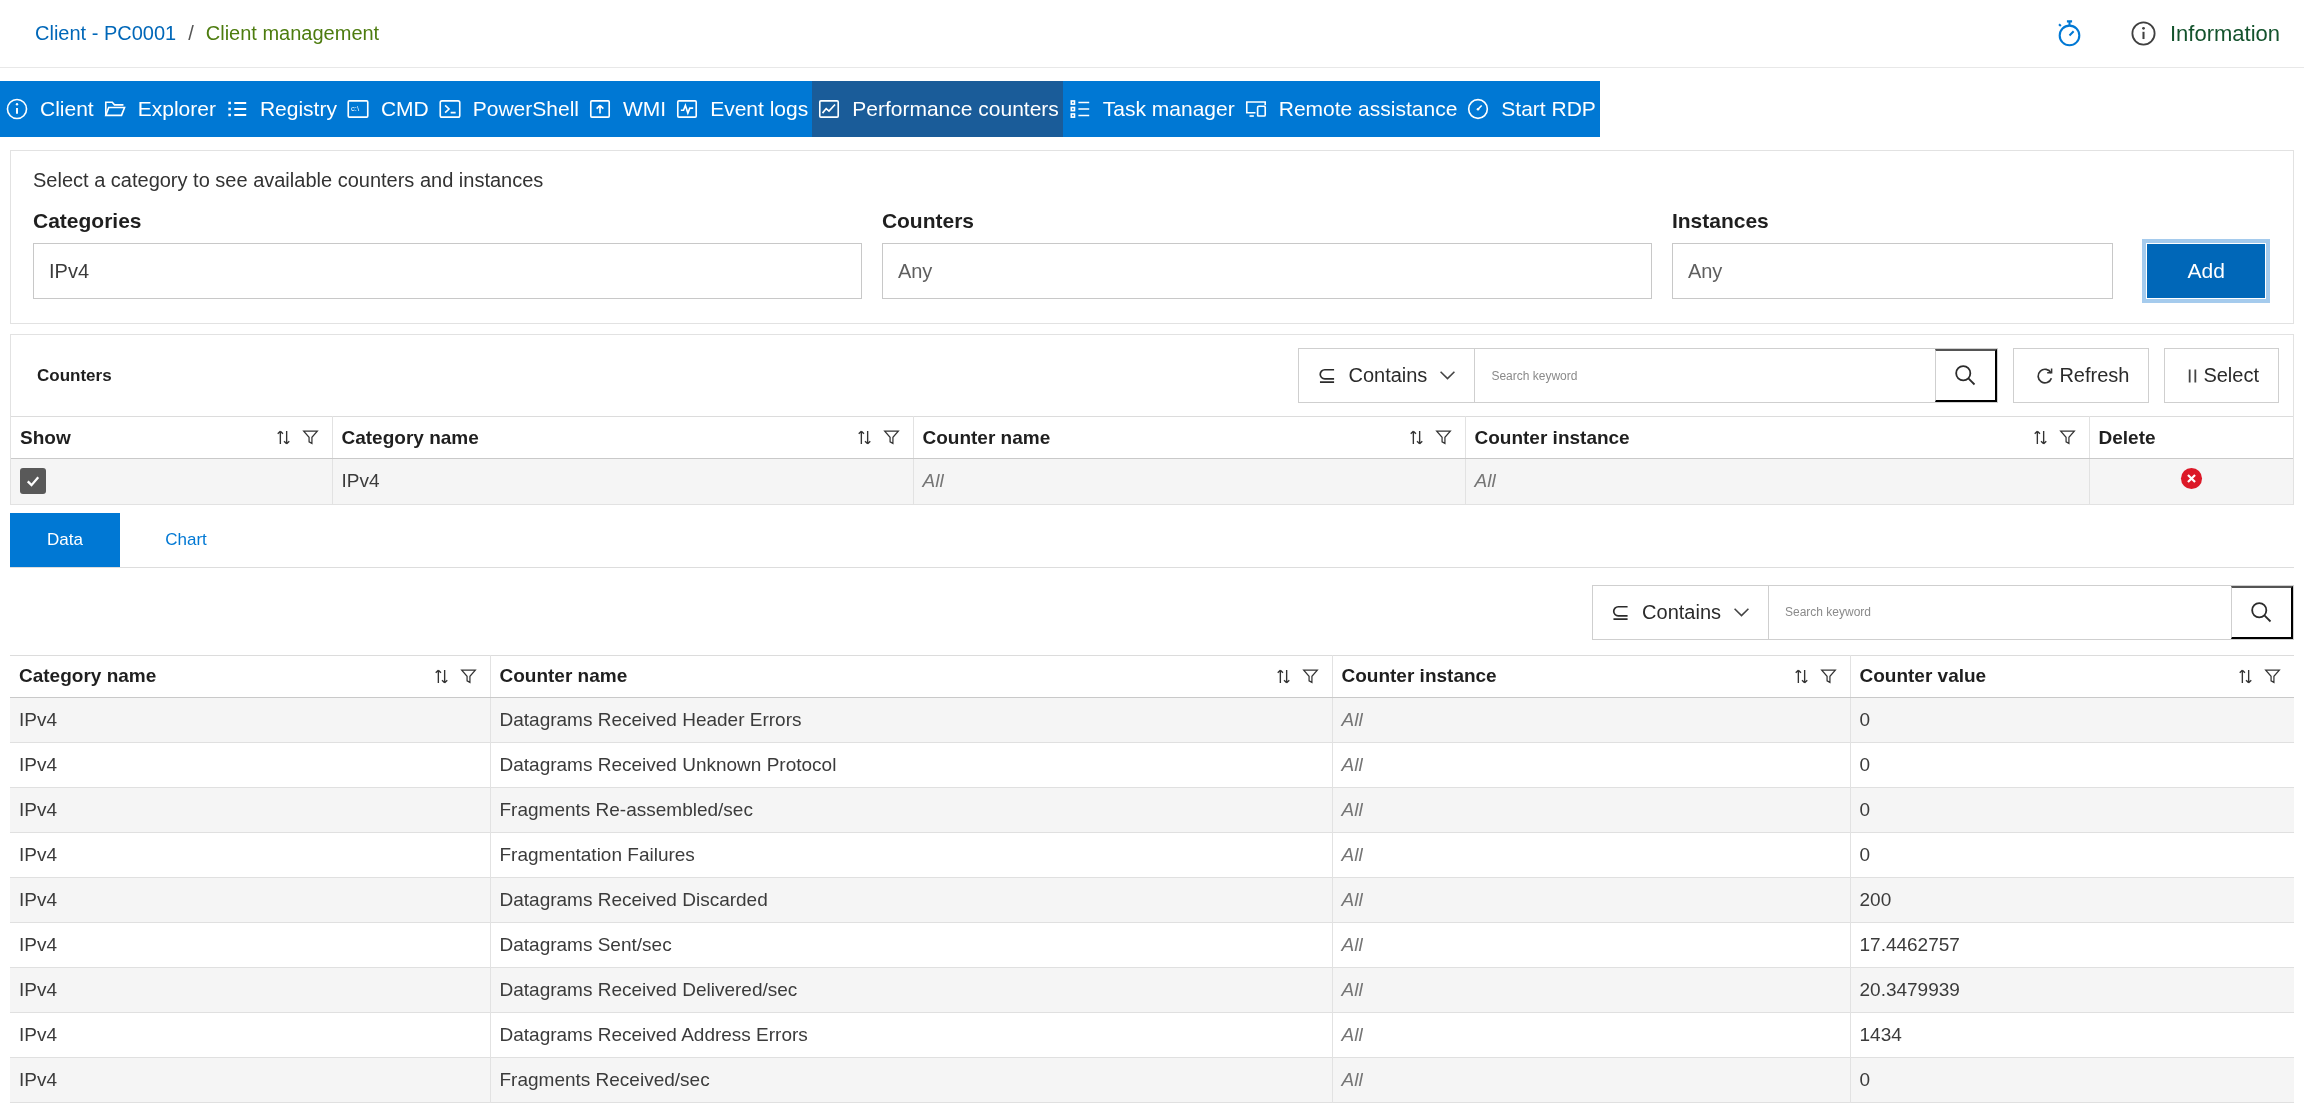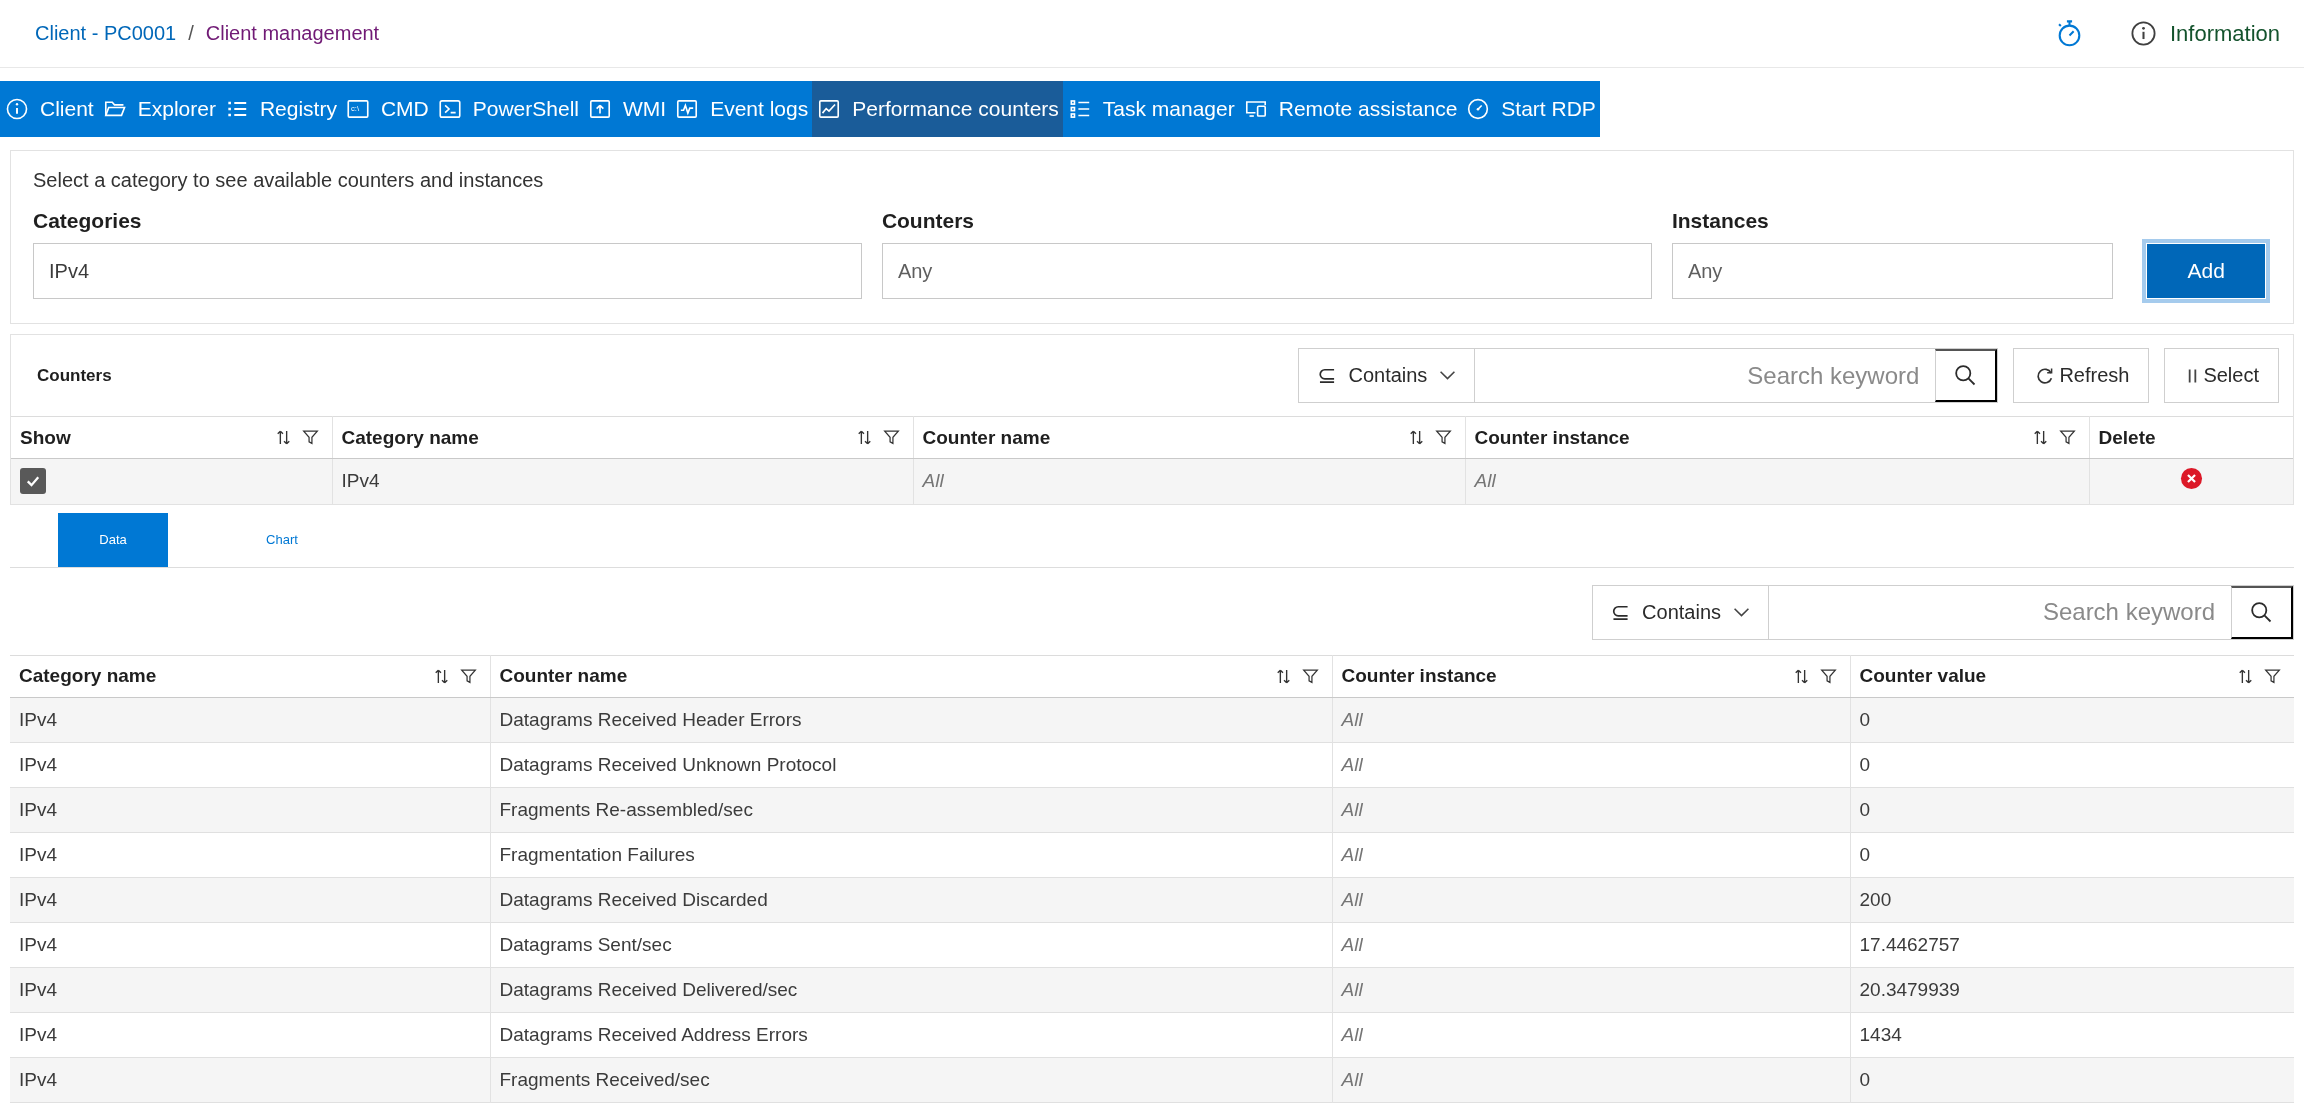--- a/index.html
+++ b/index.html
@@ -5,21 +5,21 @@
   * { box-sizing: border-box; margin: 0; padding: 0; }
   html,body { width: 2304px; height: 1112px; overflow: hidden; background: #fff;
     font-family: "Liberation Sans", sans-serif; color: #333; }
 
   
   .topbar { height: 68px; display: flex; align-items: center;
     padding: 0 24px 0 35px; border-bottom: 1px solid #e8e8e8; }
   .breadcrumb { font-size: 20px; display: flex; align-items: center; gap: 12px; }
   .breadcrumb a { color: #0067b8; text-decoration: none; cursor: pointer; }
   .breadcrumb .sep { color: #555; }
-  .breadcrumb .current { color: #701a75; }
+  .breadcrumb .current { color: #4d7c0f; }
   .topbar-right { margin-left: auto; display: flex; align-items: center; gap: 44px; }
   .info-group { display: flex; align-items: center; gap: 12px; font-size: 22px; color: #14532d; cursor: pointer; }
   .icon { display: inline-flex; align-items: center; justify-content: center; }
 
   
   .mainnav { margin-top: 13px; display: inline-flex; background: #0078d4; height: 56px; }
   .navtab { display: flex; align-items: center; gap: 10px; padding: 0 4px;
     color: #fff; font-size: 21px; cursor: pointer; white-space: nowrap; }
   .navtab.active { background: #1a5c99; }
 
@@ -40,22 +40,22 @@
   
   .panel2 { margin: 10px 10px 0 10px; border: 1px solid #e2e2e2; }
   .panel2-head { display: flex; align-items: center; padding: 13px 14px; }
   .panel2-title { font-size: 17px; font-weight: bold; color: #1f1f1f; margin-left: 12px; }
   .head-controls { margin-left: auto; display: flex; gap: 15px; }
 
   .search-combo { display: flex; align-items: stretch; border: 1px solid #cfcfcf; height: 55px; background: #fff; }
   .op-dd { display: flex; align-items: center; gap: 12px; padding: 0 18px;
     border-right: 1px solid #cfcfcf; font-size: 20px; color: #2b2b2b; cursor: pointer; }
   .subset { font-size: 23px; color: #2b2b2b; }
-  .search-combo input { border: none; outline: none; font-size: 24px; padding: 0 16px;
-    font-family: inherit; color: #3b3b3b; text-align: right; }
+  .search-combo input { border: none; outline: none; font-size: 12px; padding: 0 16px;
+    font-family: inherit; color: #3b3b3b; }
   .search-combo input::placeholder { color: #8a8a8a; }
   .w1 input { width: 460px; } .w2 input { width: 462px; }
   .mag-btn { width: 62px; display: flex; align-items: center; justify-content: center;
     border-left: 1px solid #cfcfcf; cursor: pointer; background: #fff; }
   .w2 .mag-btn { border-left: 1px solid #cfcfcf; }
   .tool-btn { height: 55px; border: 1px solid #cfcfcf; background: #fff; display: flex;
     align-items: center; gap: 2px; padding: 0 19px; font-size: 20px; color: #2b2b2b;
     font-family: inherit; cursor: pointer; }
 
   
@@ -71,21 +71,21 @@
   td.italic { font-style: italic; color: #757575; }
   td.center { text-align: center; }
   .t2 tbody tr { border-bottom: 1px solid #e0e0e0; }
   .t2 tbody tr:nth-child(odd) td { background: #f5f5f5; }
   .checkbox { width: 26px; height: 26px; background: #595959; border-radius: 3px;
     display: flex; align-items: center; justify-content: center; cursor: pointer; }
   .del-btn { background: none; border: none; cursor: pointer; }
 
   
   .viewtabs { margin: 8px 10px 0 10px; display: flex; height: 55px; border-bottom: 1px solid #ddd; }
-  .vtab { display: flex; align-items: center; justify-content: center; font-size: 13px; cursor: pointer; margin-left: 48px; }
+  .vtab { display: flex; align-items: center; justify-content: center; font-size: 17px; cursor: pointer; }
   .vtab.data { width: 110px; background: #0078d4; color: #fff; }
   .vtab.chart { width: 132px; color: #0078d4; background: #fff; }
 
   .toolbar2 { margin: 17px 10px 15px 10px; display: flex; justify-content: flex-end; }
   .t2wrap { margin: 0 10px; }
 </style>
 </head>
 <body>
 
 

